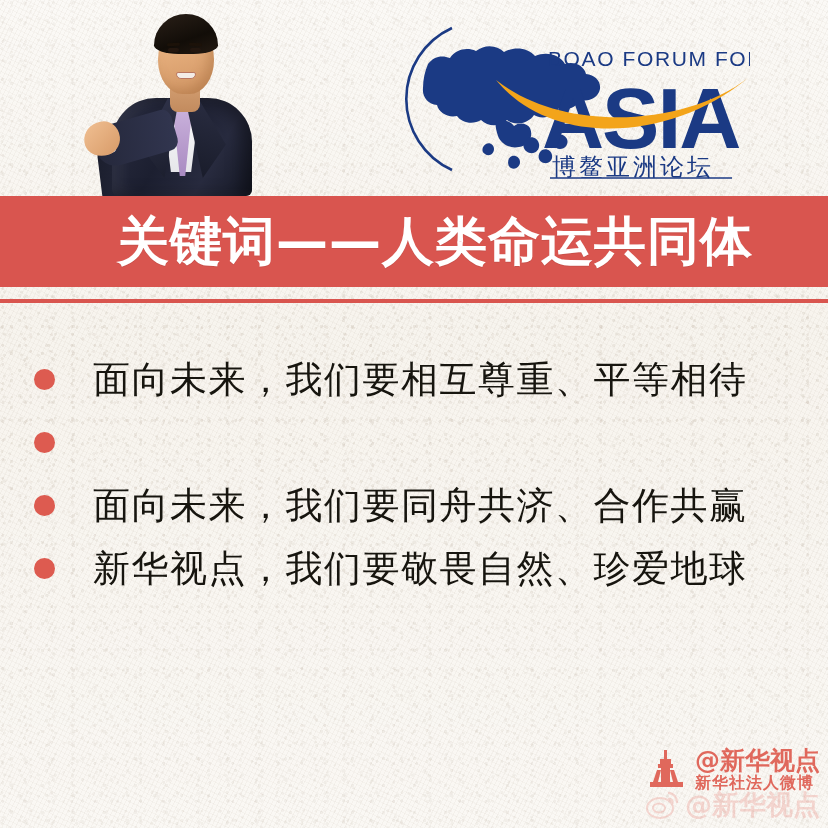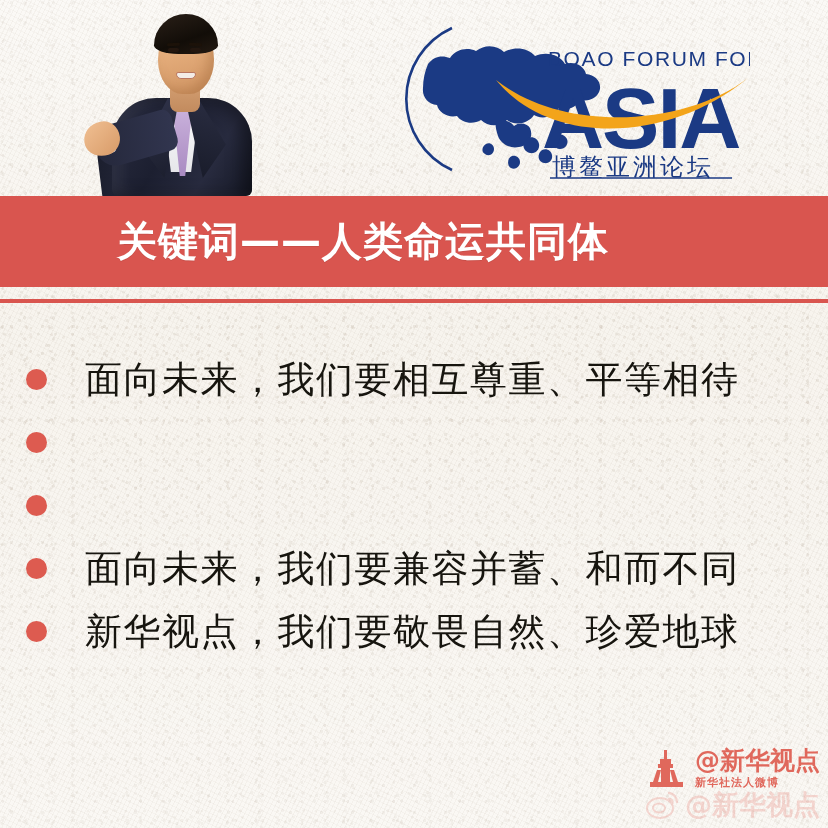--- a/index.html
+++ b/index.html
@@ -149,40 +149,40 @@
   #title-banner{
     position:absolute; left:0; top:196px; width:828px; height:91px;
     background:#d9554f;
     z-index:4;
     display:flex; align-items:center;
   }
   #title-text{
     color:#ffffff;
     font-family:"DejaVu Sans","Liberation Sans",sans-serif;
     font-weight:700;
-    font-size:40px;
+    font-size:52px;
     letter-spacing:1px;
     margin-left:117px;
     text-shadow:0 1px 0 rgba(0,0,0,.08);
     white-space:nowrap;
   }
   #rule{
     position:absolute; left:0; top:299px; width:828px; height:4px;
     background:#d9554f; z-index:4;
   }
 
   
   #bullets{
     position:absolute; left:0; top:348px; width:828px;
     z-index:4;
   }
   .bullet-row{
     display:flex; align-items:center;
     height:63px;
-    padding-left:26px;
+    padding-left:34px;
   }
   .dot{
     width:21px; height:21px; border-radius:50%;
     background:#dd5b50;
     flex:0 0 21px;
     margin-right:38px;
   }
   .bullet-text{
     font-family:"DejaVu Serif","Liberation Serif",serif;
     font-size:37px;
@@ -200,22 +200,22 @@
   #wm-monument svg{ display:block; }
   .wm-lines{ display:flex; flex-direction:column; }
   #wm-title{
     color:#e0685c;
     font-family:"DejaVu Sans","Liberation Sans",sans-serif;
     font-weight:700; font-size:25px; line-height:26px;
     white-space:nowrap;
   }
   #wm-sub{
     color:#e0685c;
-    font-family:Liberation Mono, monospace;
-    font-weight:700; font-size:11px; line-height:18px;
+    font-family:Liberation Serif, serif;
+    font-weight:700; font-size:16px; line-height:18px;
     letter-spacing:1px;
     white-space:nowrap;
   }
   #wm-ghost{
     position:absolute; right:8px; top:790px;
     display:flex; align-items:center; z-index:5;
     opacity:.30;
   }
   #wm-ghost-eye{ width:34px; height:30px; margin-right:6px; }
   #wm-ghost-text{
@@ -294,24 +294,21 @@
   <div id="bullets">
     <div class="bullet-row">
       <span class="dot"></span>
       <span class="bullet-text">面向未来，我们要相互尊重、平等相待</span>
     </div>
     <div class="bullet-row">
       <span class="dot"></span>
     </div>
     <div class="bullet-row">
       <span class="dot"></span>
-    </div>
-    <div class="bullet-row">
-      <span class="dot"></span>
-      <span class="bullet-text">面向未来，我们要兼容并蓄、和而不同</span>
+      <span class="bullet-text">面向未来，我们要同舟共济、合作共赢</span>
     </div>
     <div class="bullet-row">
       <span class="dot"></span>
       <span class="bullet-text">新华视点，我们要敬畏自然、珍爱地球</span>
     </div>
   </div>
 
   <div id="wm-main">
     <div id="wm-monument">
       <svg viewBox="0 0 44 44" xmlns="http://www.w3.org/2000/svg" fill="#e0685c">

